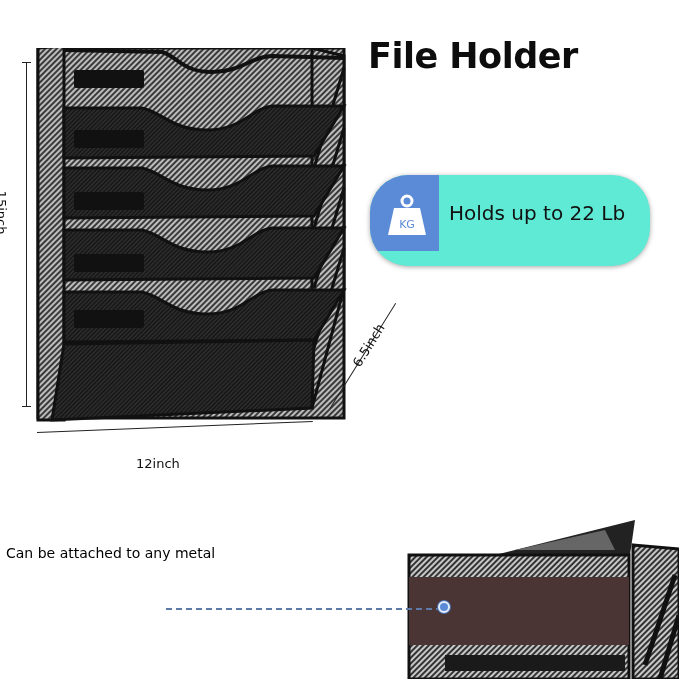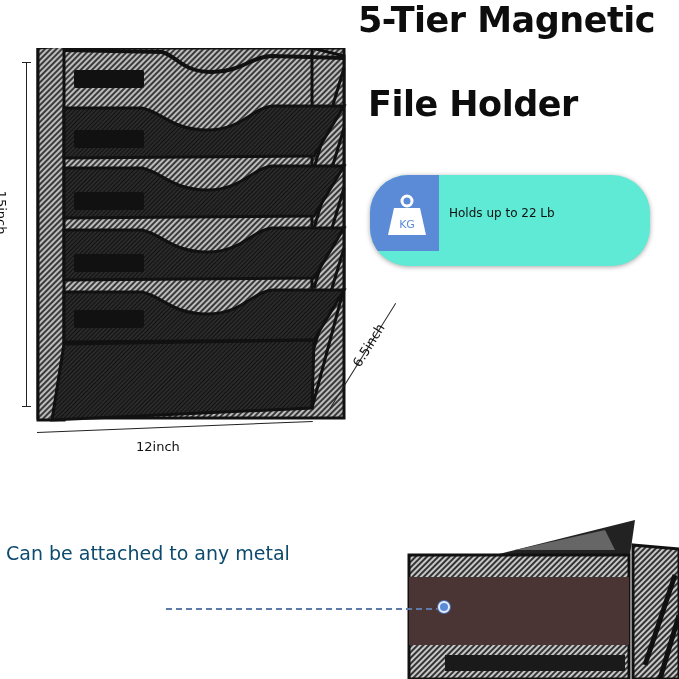--- a/index.html
+++ b/index.html
@@ -6,41 +6,40 @@
   body { width:679px; height:679px; position:relative; overflow:hidden; font-family:"DejaVu Sans", sans-serif; color:#111; }
   .abs { position:absolute; }
 
   
   .title { left:358px; top:-4px; width:321px; font-family:"DejaVu Sans", sans-serif; font-weight:bold; font-size:35px; line-height:48px; color:#0d0d0d; letter-spacing:-0.5px; }
   .title .line2 { display:block; padding-left:10px;margin-top:36px; }
 
   
   .pill { left:370px; top:175px; width:280px; height:91px; border-radius:38px; background:#5eead4; box-shadow:0 1px 5px rgba(0,0,0,0.35); overflow:hidden; }
   .pill-icon-wrap { position:absolute; left:0; top:0; width:69px; height:76px; background:#5b8ad6; }
-  .pill-text { position:absolute; left:79px; top:0; line-height:76px; font-size:12px; color:#111; white-space:nowrap; }
+  .pill-text { position:absolute; left:79px; top:0; line-height:76px; font-size:20px; color:#111; white-space:nowrap; }
 
   
   .dim-text { font-size:13px; color:#111; white-space:nowrap; }
   .vline { background:#222; }
 
   
   .organizer { left:22px; top:48px; width:330px; height:380px; }
 
   
-  .feature { left:6px; top:535px; font-size:19px; line-height:36px; color:#0c4a6e;text-align:right; }
+  .feature { left:6px; top:535px; font-size:14px; line-height:36px; color:#000000;text-align:right; }
   .leader { left:166px; top:608px; width:276px; height:0; border-top:2px dashed #5d7aa8; }
   .dot { left:438px; top:601px; width:12px; height:12px; border-radius:50%; background:#5b8ad6; border:2px solid #e6eefb; box-sizing:border-box; box-shadow:0 0 0 1px #4a6fb0; }
 
   .photo { left:405px; top:515px; width:274px; height:164px; }
 </style>
 </head>
 <body>
 
 <div class="abs title">
-  <span>5-Tier Magnetic</span>
   <span class="line2">File Holder</span>
 </div>
 
 <svg class="abs organizer" viewBox="0 0 330 380" xmlns="http://www.w3.org/2000/svg">
   <defs>
     <pattern id="mesh" width="4" height="4" patternUnits="userSpaceOnUse" patternTransform="rotate(45)">
       <rect width="4" height="4" fill="#bdbdbd"></rect>
       <rect width="2" height="4" fill="#3a3a3a"></rect>
     </pattern>
     <pattern id="meshdark" width="3" height="3" patternUnits="userSpaceOnUse" patternTransform="rotate(45)">
@@ -77,21 +76,21 @@
     <rect x="52" y="262" width="70" height="18" rx="2"></rect>
   </g>
 </svg>
 
 <div class="abs vline" style="left:26px; top:62px; width:1px; height:345px;"></div>
 <div class="abs" style="left:22px; top:62px; width:9px; height:1px; background:#222;"></div>
 <div class="abs" style="left:22px; top:406px; width:9px; height:1px; background:#222;"></div>
 <div class="abs dim-text" style="left:-20px; top:205px; transform:rotate(90deg);">15inch</div>
 
 <div class="abs" style="left:37px; top:432px; width:276px; height:1px; background:#222; transform:rotate(-2.3deg); transform-origin:left center;"></div>
-<div class="abs dim-text" style="left:136px; top:439px;">12inch</div>
+<div class="abs dim-text" style="left:136px; top:456px;">12inch</div>
 
 <div class="abs" style="left:330px; top:408px; width:124px; height:1px; background:#222; transform:rotate(-58deg); transform-origin:left center;"></div>
 <div class="abs dim-text" style="left:356px; top:358px; transform:rotate(-58deg); transform-origin:left center;">6.5inch</div>
 
 <div class="abs pill">
   <div class="pill-icon-wrap">
     <svg width="69" height="76" viewBox="0 0 69 76">
       <circle cx="37" cy="26" r="5" fill="none" stroke="#fff" stroke-width="3"></circle>
       <path d="M24 33 L50 33 L56 60 L18 60 Z" fill="#fff"></path>
       <text x="37" y="53" text-anchor="middle" font-family="DejaVu Sans, sans-serif" font-size="11" fill="#5b8ad6">KG</text>

